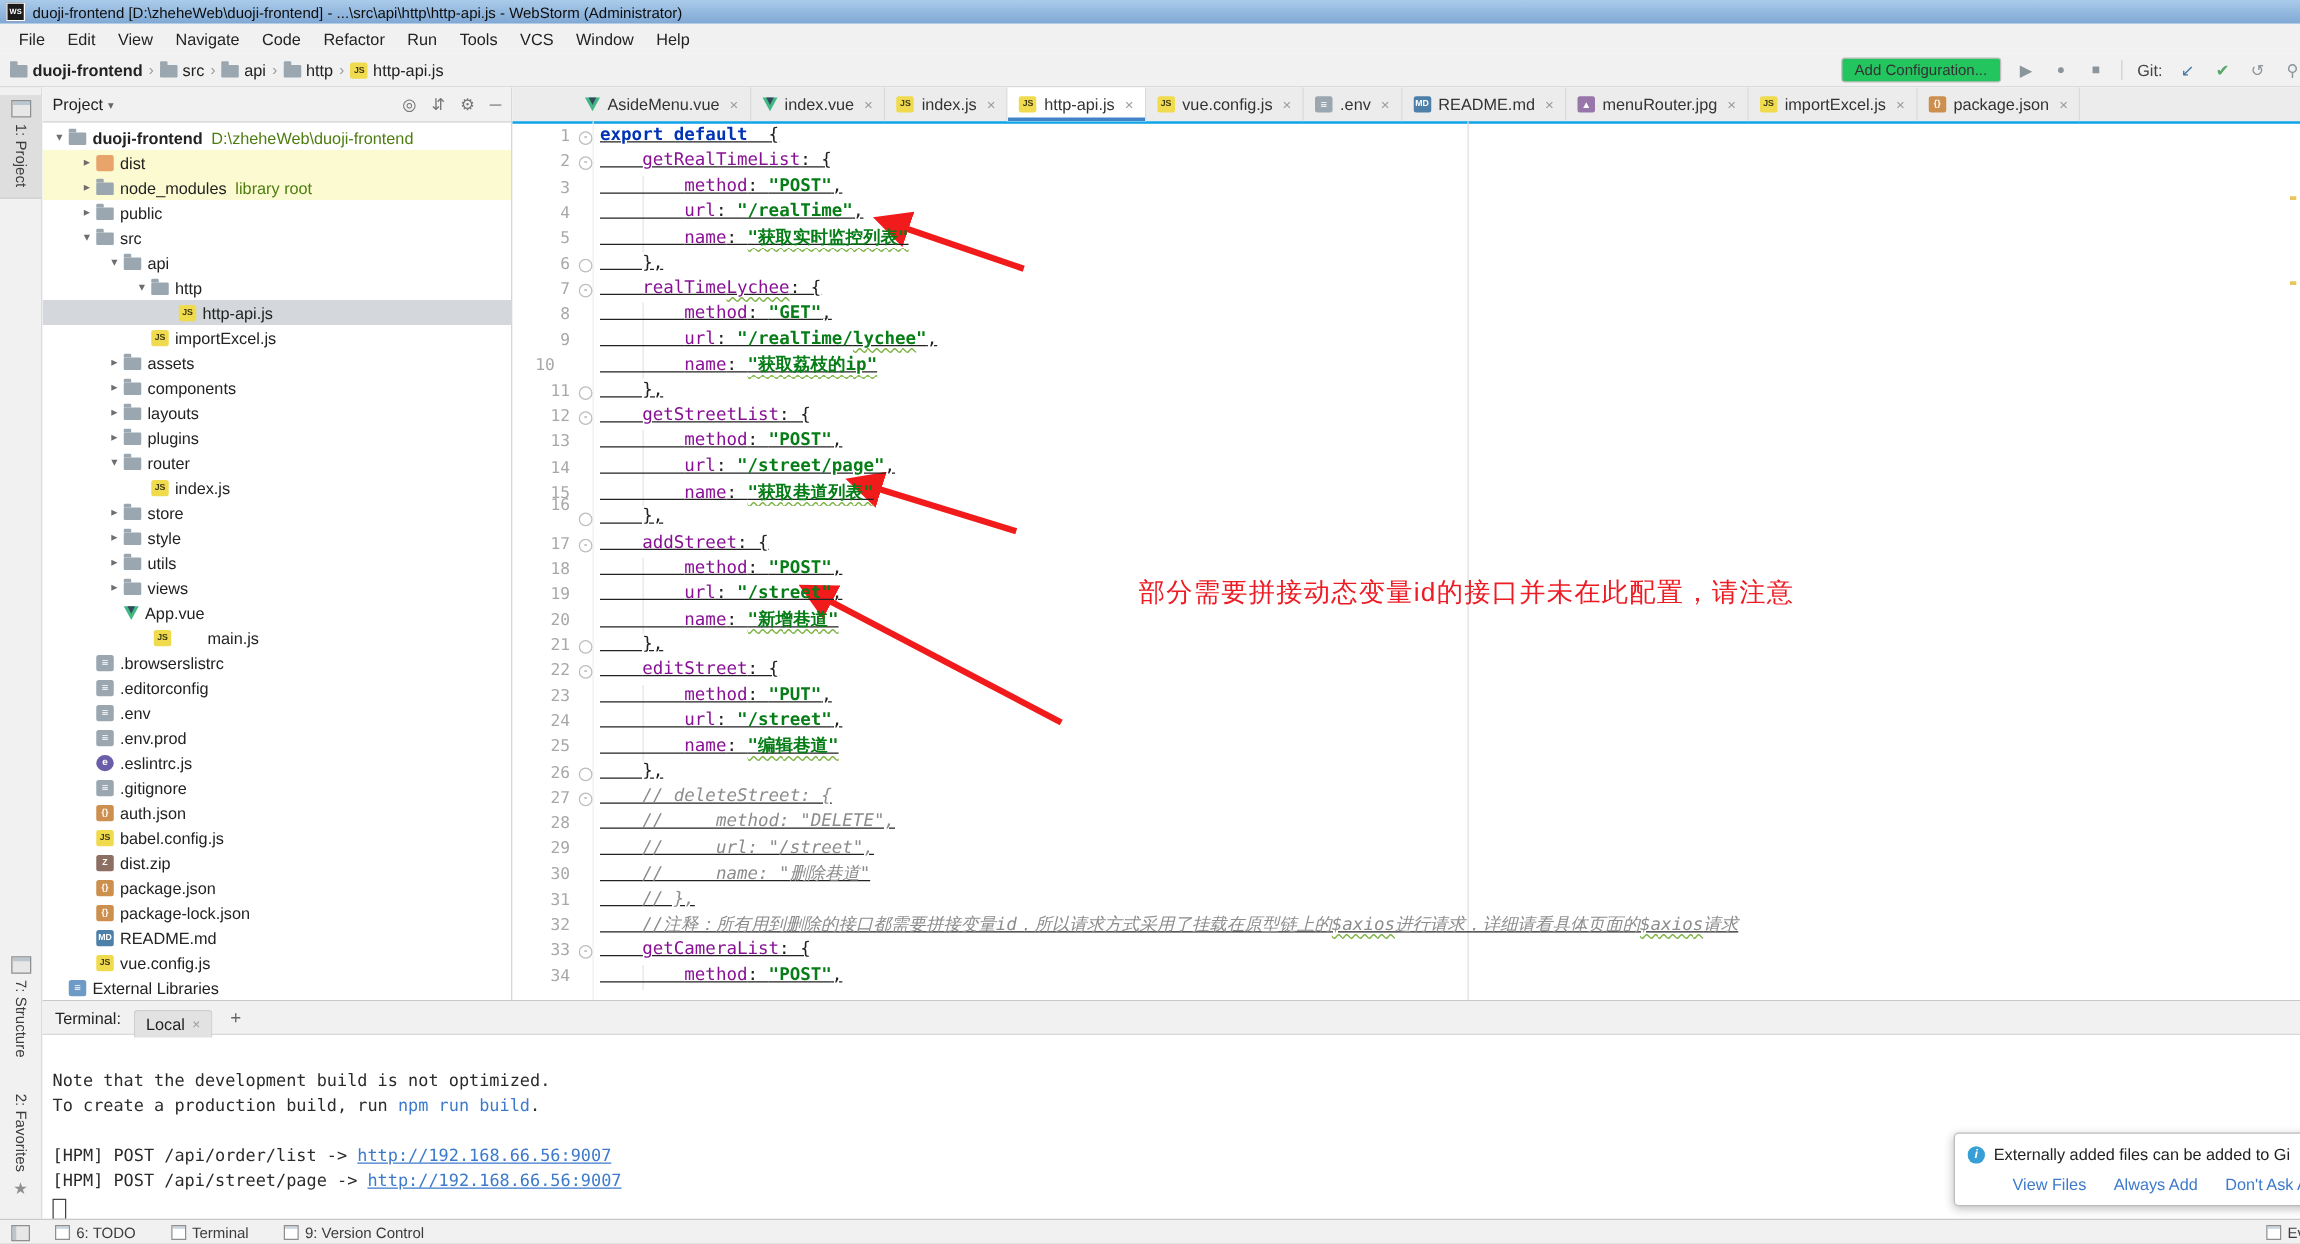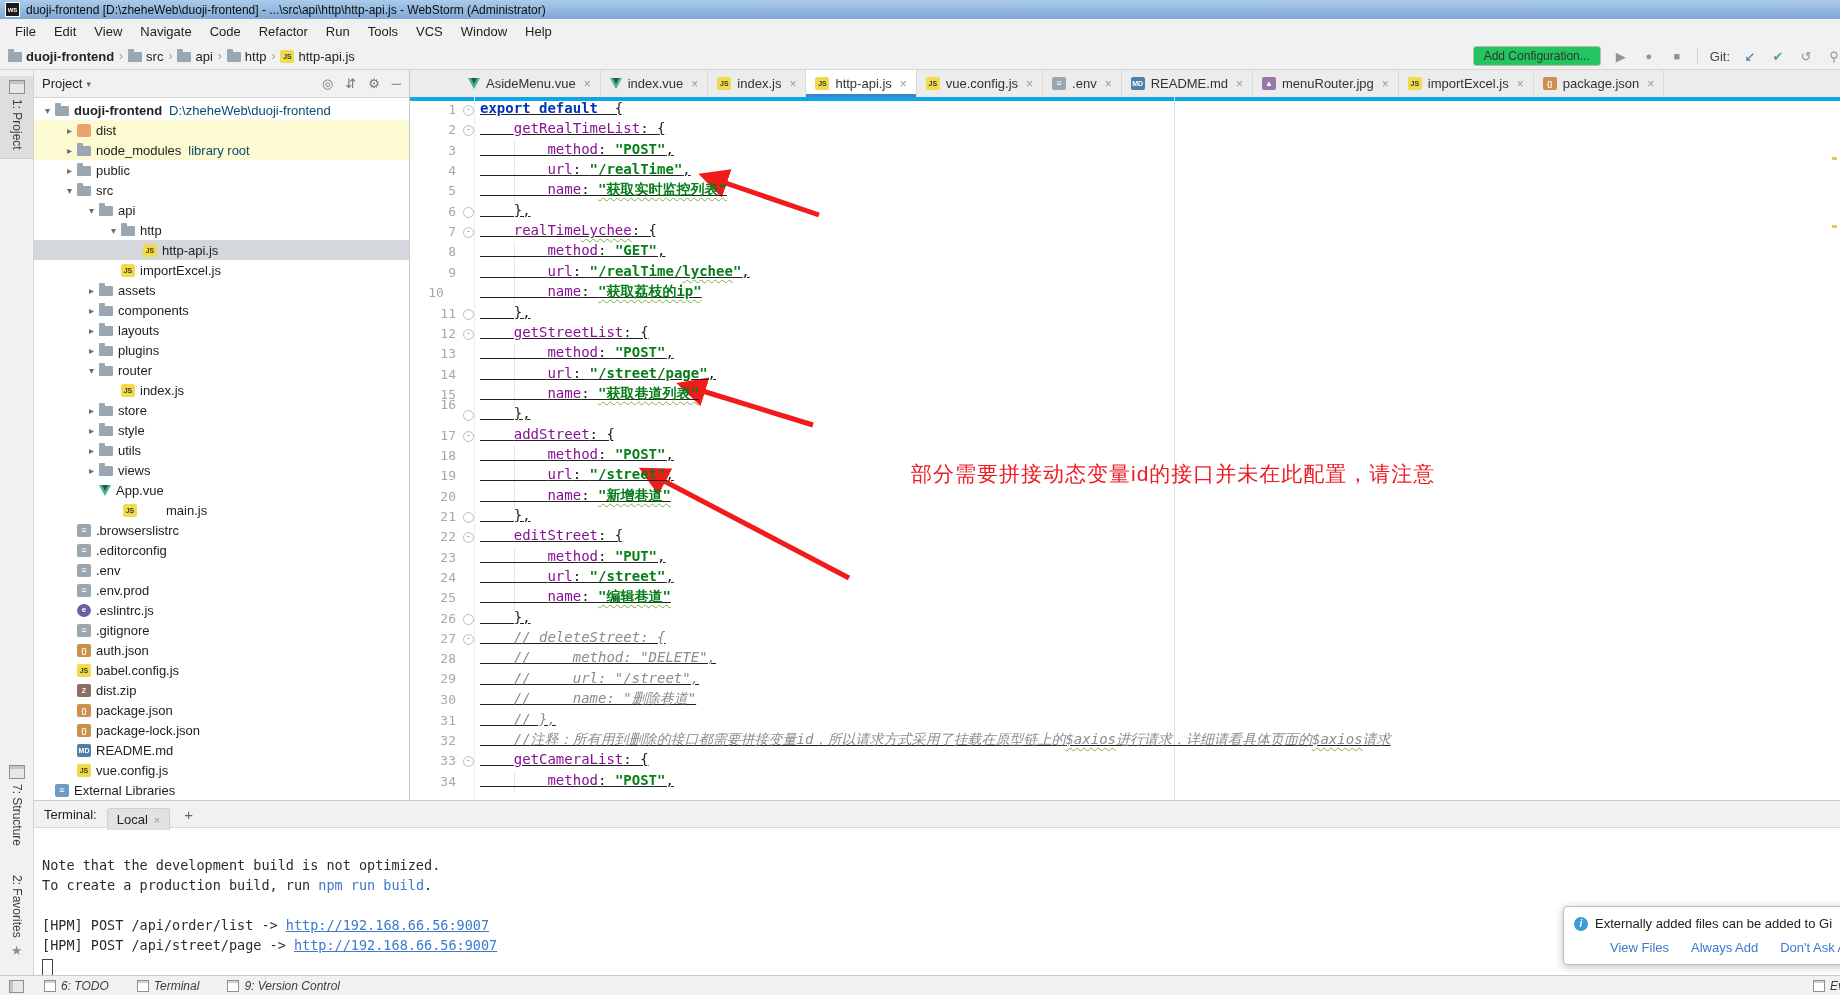--- a/index.html
+++ b/index.html
@@ -45,21 +45,21 @@
     align-items:center;padding:0 8px;font-size:13px;gap:4px;}
   .proj-head .caret{font-size:9px;color:#666;}
   .ph-icons{margin-left:auto;display:flex;gap:12px;color:#777;font-size:13px;}
   .tree{position:absolute;left:0;top:30px;right:0;bottom:0;font-size:13px;}
   .trow{height:20px;display:flex;align-items:center;white-space:nowrap;cursor:default;}
   .trow.sel{background:#D4D8DC;}
   .trow.hl{background:#FBFAD0;}
   .chev{width:15px;text-align:center;color:#6e6e6e;font-size:10px;flex:none;}
   .tlabel{margin-left:5px;}
   .tlabel.b{font-weight:bold;}
-  .tsuffix{margin-left:7px;color:#0c4a6e;}
+  .tsuffix{margin-left:7px;color:#4d7c0f;}
   
   .fi{flex:none;width:14px;height:13px;border-radius:2px;display:flex;align-items:center;
     justify-content:center;font-size:7px;font-weight:bold;color:#fff;line-height:1;}
   .fi-folder{position:relative;background:#9AA7B0;height:10px;margin-top:2px;border-radius:1px;}
   .fi-folder::before{content:"";position:absolute;top:-3px;left:0;width:6px;height:3px;
     background:inherit;border-radius:1px 1px 0 0;}
   .fi-folder-orange{background:#E8A46B;}
   .fi-js{background:#F0DB4F;color:#3e3a14;}
   .fi-json{background:#CC8F4E;}
   .fi-txt{background:#9AA7B0;font-size:9px;}
@@ -68,21 +68,21 @@
   .fi-zip{background:#8D6E63;}
   .fi-eslint{background:#6B5EA8;border-radius:50%;font-size:8px;}
   .fi-lib{background:#6E9BC6;font-size:9px;}
   .fi-vue{background:none;width:0;height:0;border-left:6px solid transparent;
     border-right:6px solid transparent;border-top:11px solid #41B883;border-radius:0;position:relative;}
   .fi-vue::after{content:"";position:absolute;left:-3px;top:-11px;width:0;height:0;
     border-left:3px solid transparent;border-right:3px solid transparent;border-top:6px solid #35495E;}
   
   .editor{position:absolute;left:410px;top:70px;right:0;height:730px;background:#fff;}
   .tabstrip{position:absolute;left:0;top:0;right:0;height:27px;background:#ECECEC;
-    border-bottom:4px solid #0ea5e9;display:flex;padding-left:49px;text-align:right;}
+    border-bottom:2px solid #0ea5e9;display:flex;padding-left:49px;text-align:right;}
   .tab{display:flex;align-items:center;gap:6px;padding:0 9px;border-right:1px solid #DADADA;
     font-size:13px;color:#333;}
   .tab.active{background:#fff;box-shadow:inset 0 -3px 0 #4083C9;}
   .tab .close{color:#9a9a9a;font-size:12px;margin-left:2px;}
   .codewrap{position:absolute;left:0;top:27px;right:0;bottom:0;overflow:hidden;}
   .gutterline{position:absolute;left:64px;top:0;bottom:0;width:1px;background:#EFEFEF;}
   .marginline{position:absolute;left:764px;top:0;bottom:0;width:1px;background:#E0E0E0;}
   .lnum{position:absolute;left:6px;width:40px;text-align:right;color:#A8A8A8;
     font:13px "DejaVu Sans Mono",monospace;line-height:20.35px;height:20.35px;}
   .cline{position:absolute;left:70px;right:12px;height:20.35px;line-height:20.35px;white-space:pre;
@@ -120,21 +120,21 @@
   .notif{position:absolute;left:1563px;top:906px;width:320px;background:#fff;
     border:1px solid #BDBDBD;border-radius:4px;box-shadow:0 2px 8px rgba(0,0,0,.25);
     padding:9px 10px;font-size:13px;z-index:6;}
   .notif-row1{display:flex;align-items:center;gap:7px;white-space:nowrap;overflow:hidden;}
   .info-ic{flex:none;width:14px;height:14px;border-radius:50%;background:#389FD6;color:#fff;
     font-size:10px;font-weight:bold;display:flex;align-items:center;justify-content:center;font-style:italic;}
   .notif-actions{display:flex;gap:22px;margin-top:9px;margin-left:36px;color:#3D7ACC;white-space:nowrap;}
   
   .statusbar{position:absolute;left:0;right:0;top:975px;height:20px;background:#F1F1F1;
     border-top:1px solid #C9C9C9;display:flex;align-items:center;font-size:12px;color:#3c3c3c;
-    padding-left:44px;gap:28px;font-style:italic;}
+    padding-left:44px;gap:28px;}
   .sb-item{display:flex;align-items:center;gap:5px;}
   .sic{width:10px;height:10px;border:1px solid #8f8f8f;background:#fff;
     box-shadow:inset 0 2px 0 #c8d4de;}
   .sb-corner{position:absolute;left:9px;top:4px;width:13px;height:11px;border:1px solid #8f8f8f;
     background:#E7E7E7;box-shadow:inset 3px 0 0 #B9C7D3;}
   .sb-right{margin-left:auto;display:flex;align-items:center;gap:5px;padding-right:0;margin-right:-4px;}
 </style>
 </head>
 <body>
 

